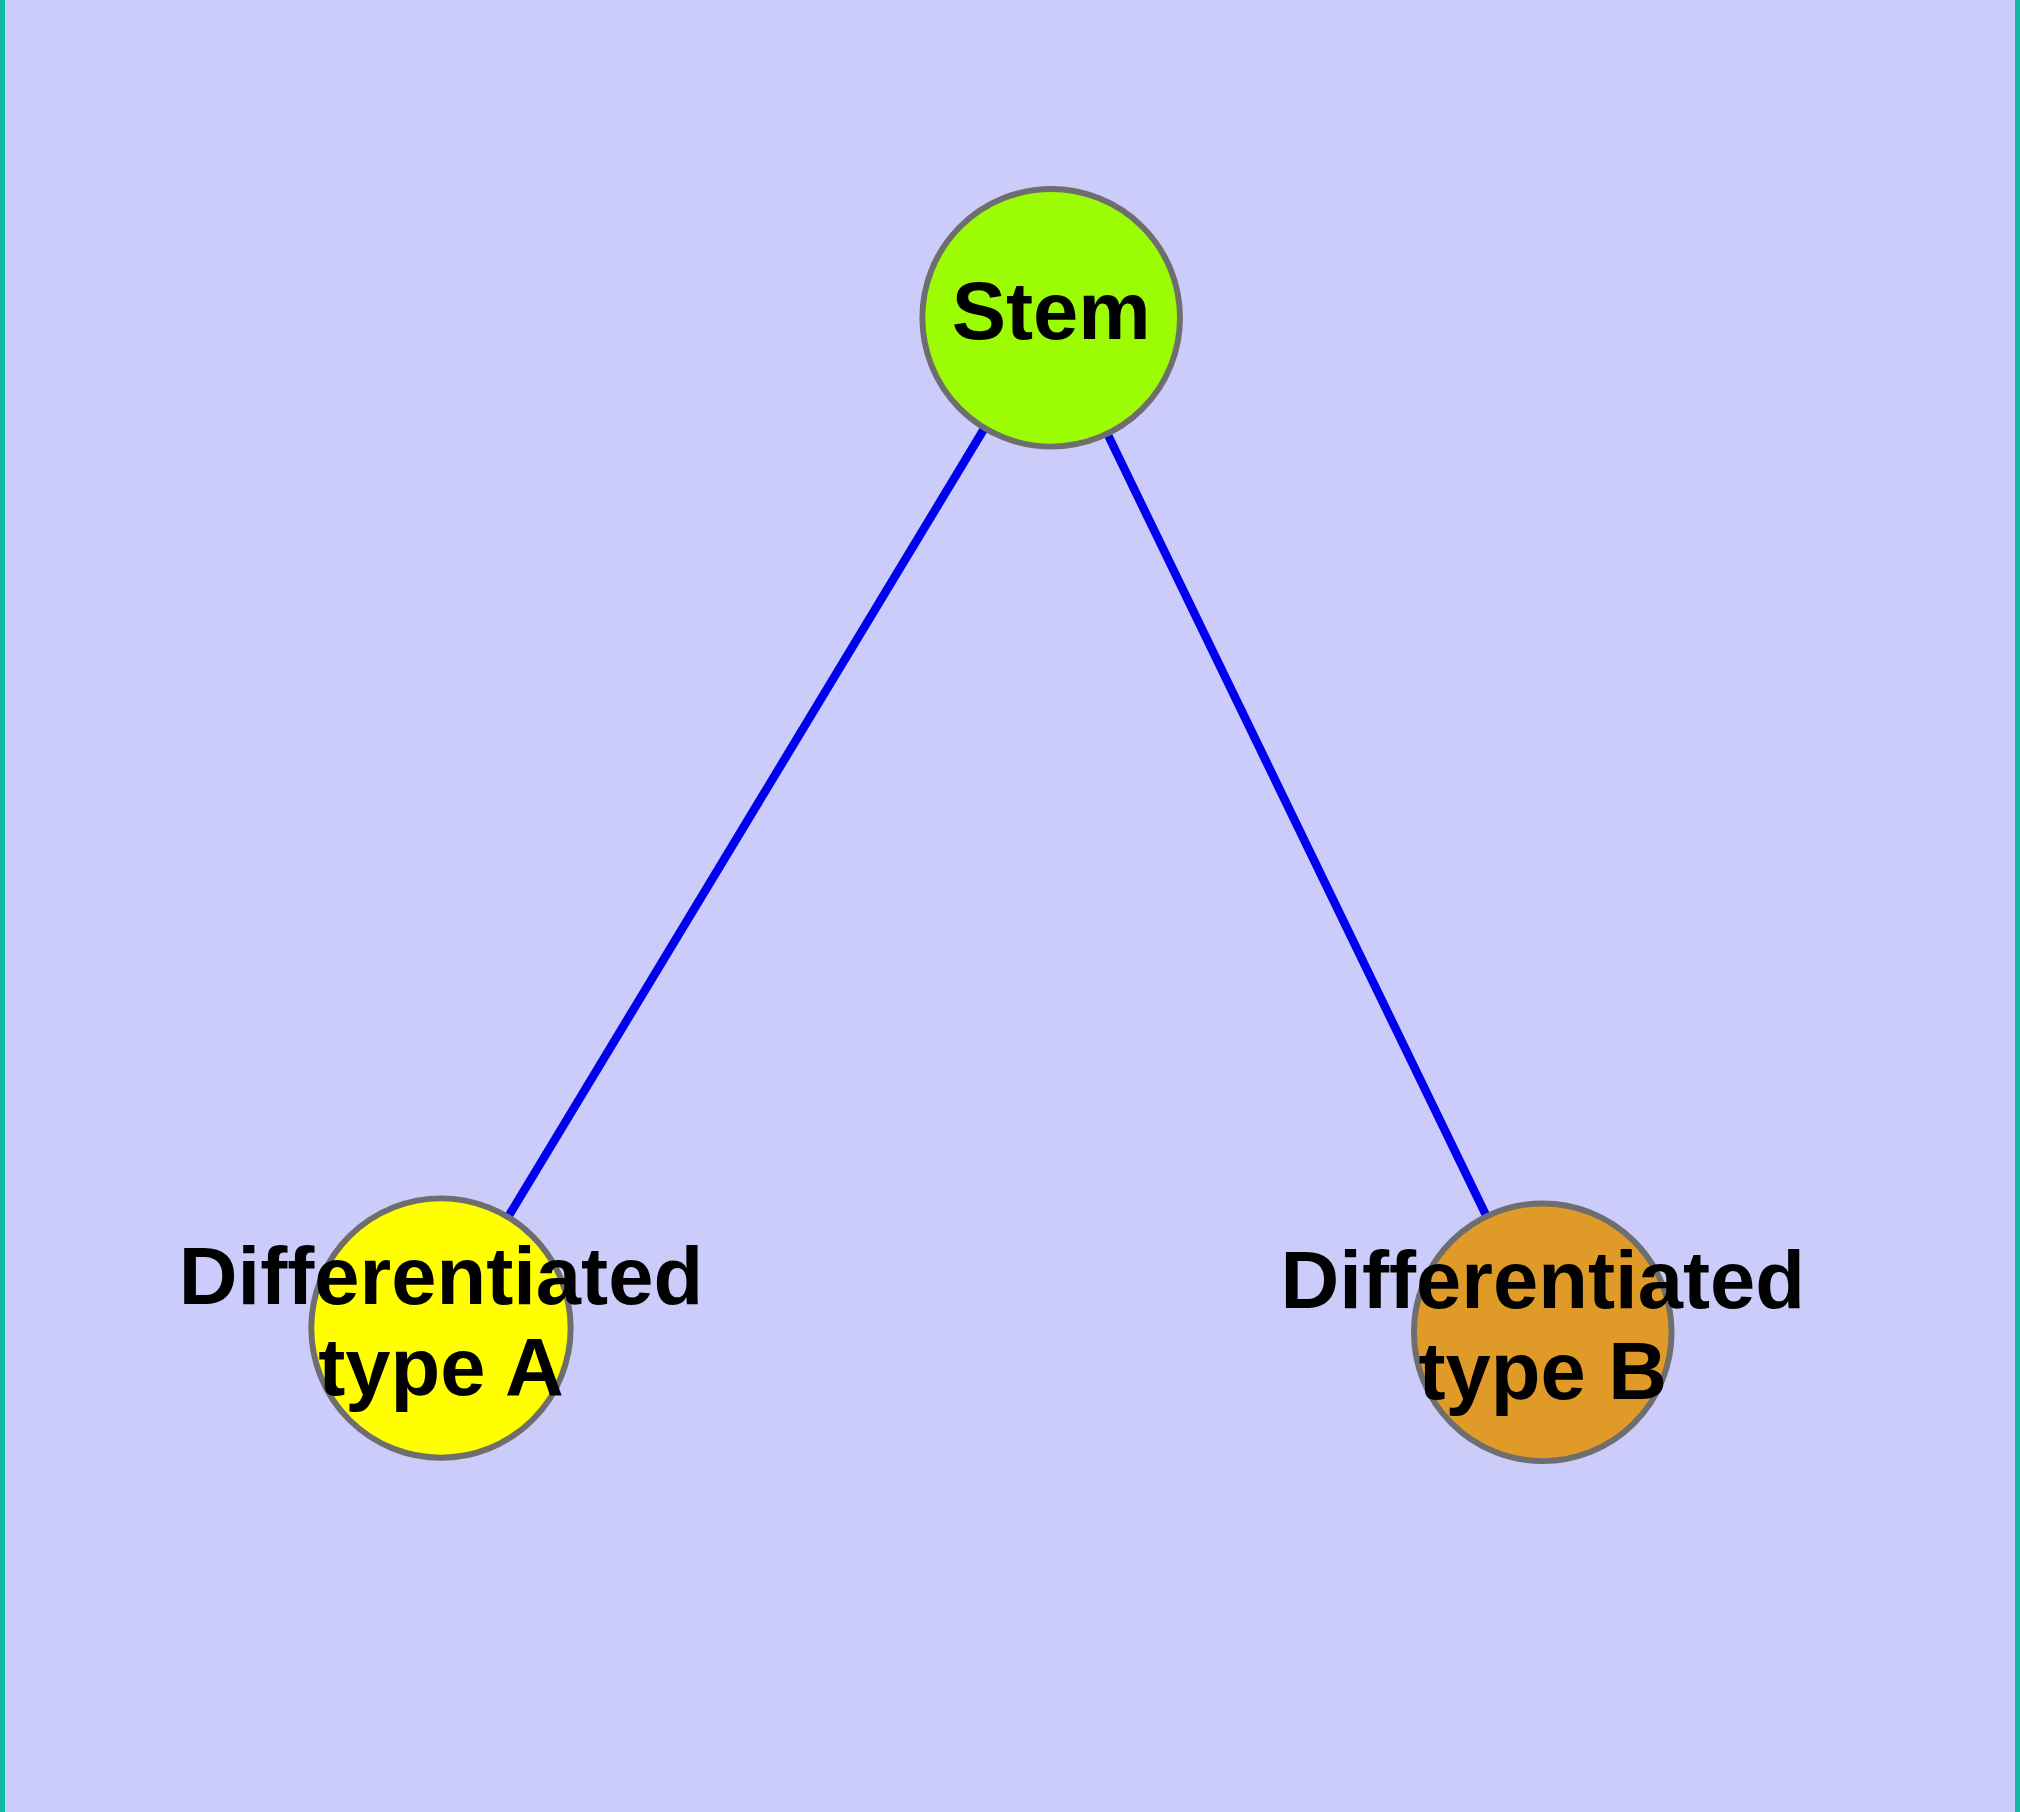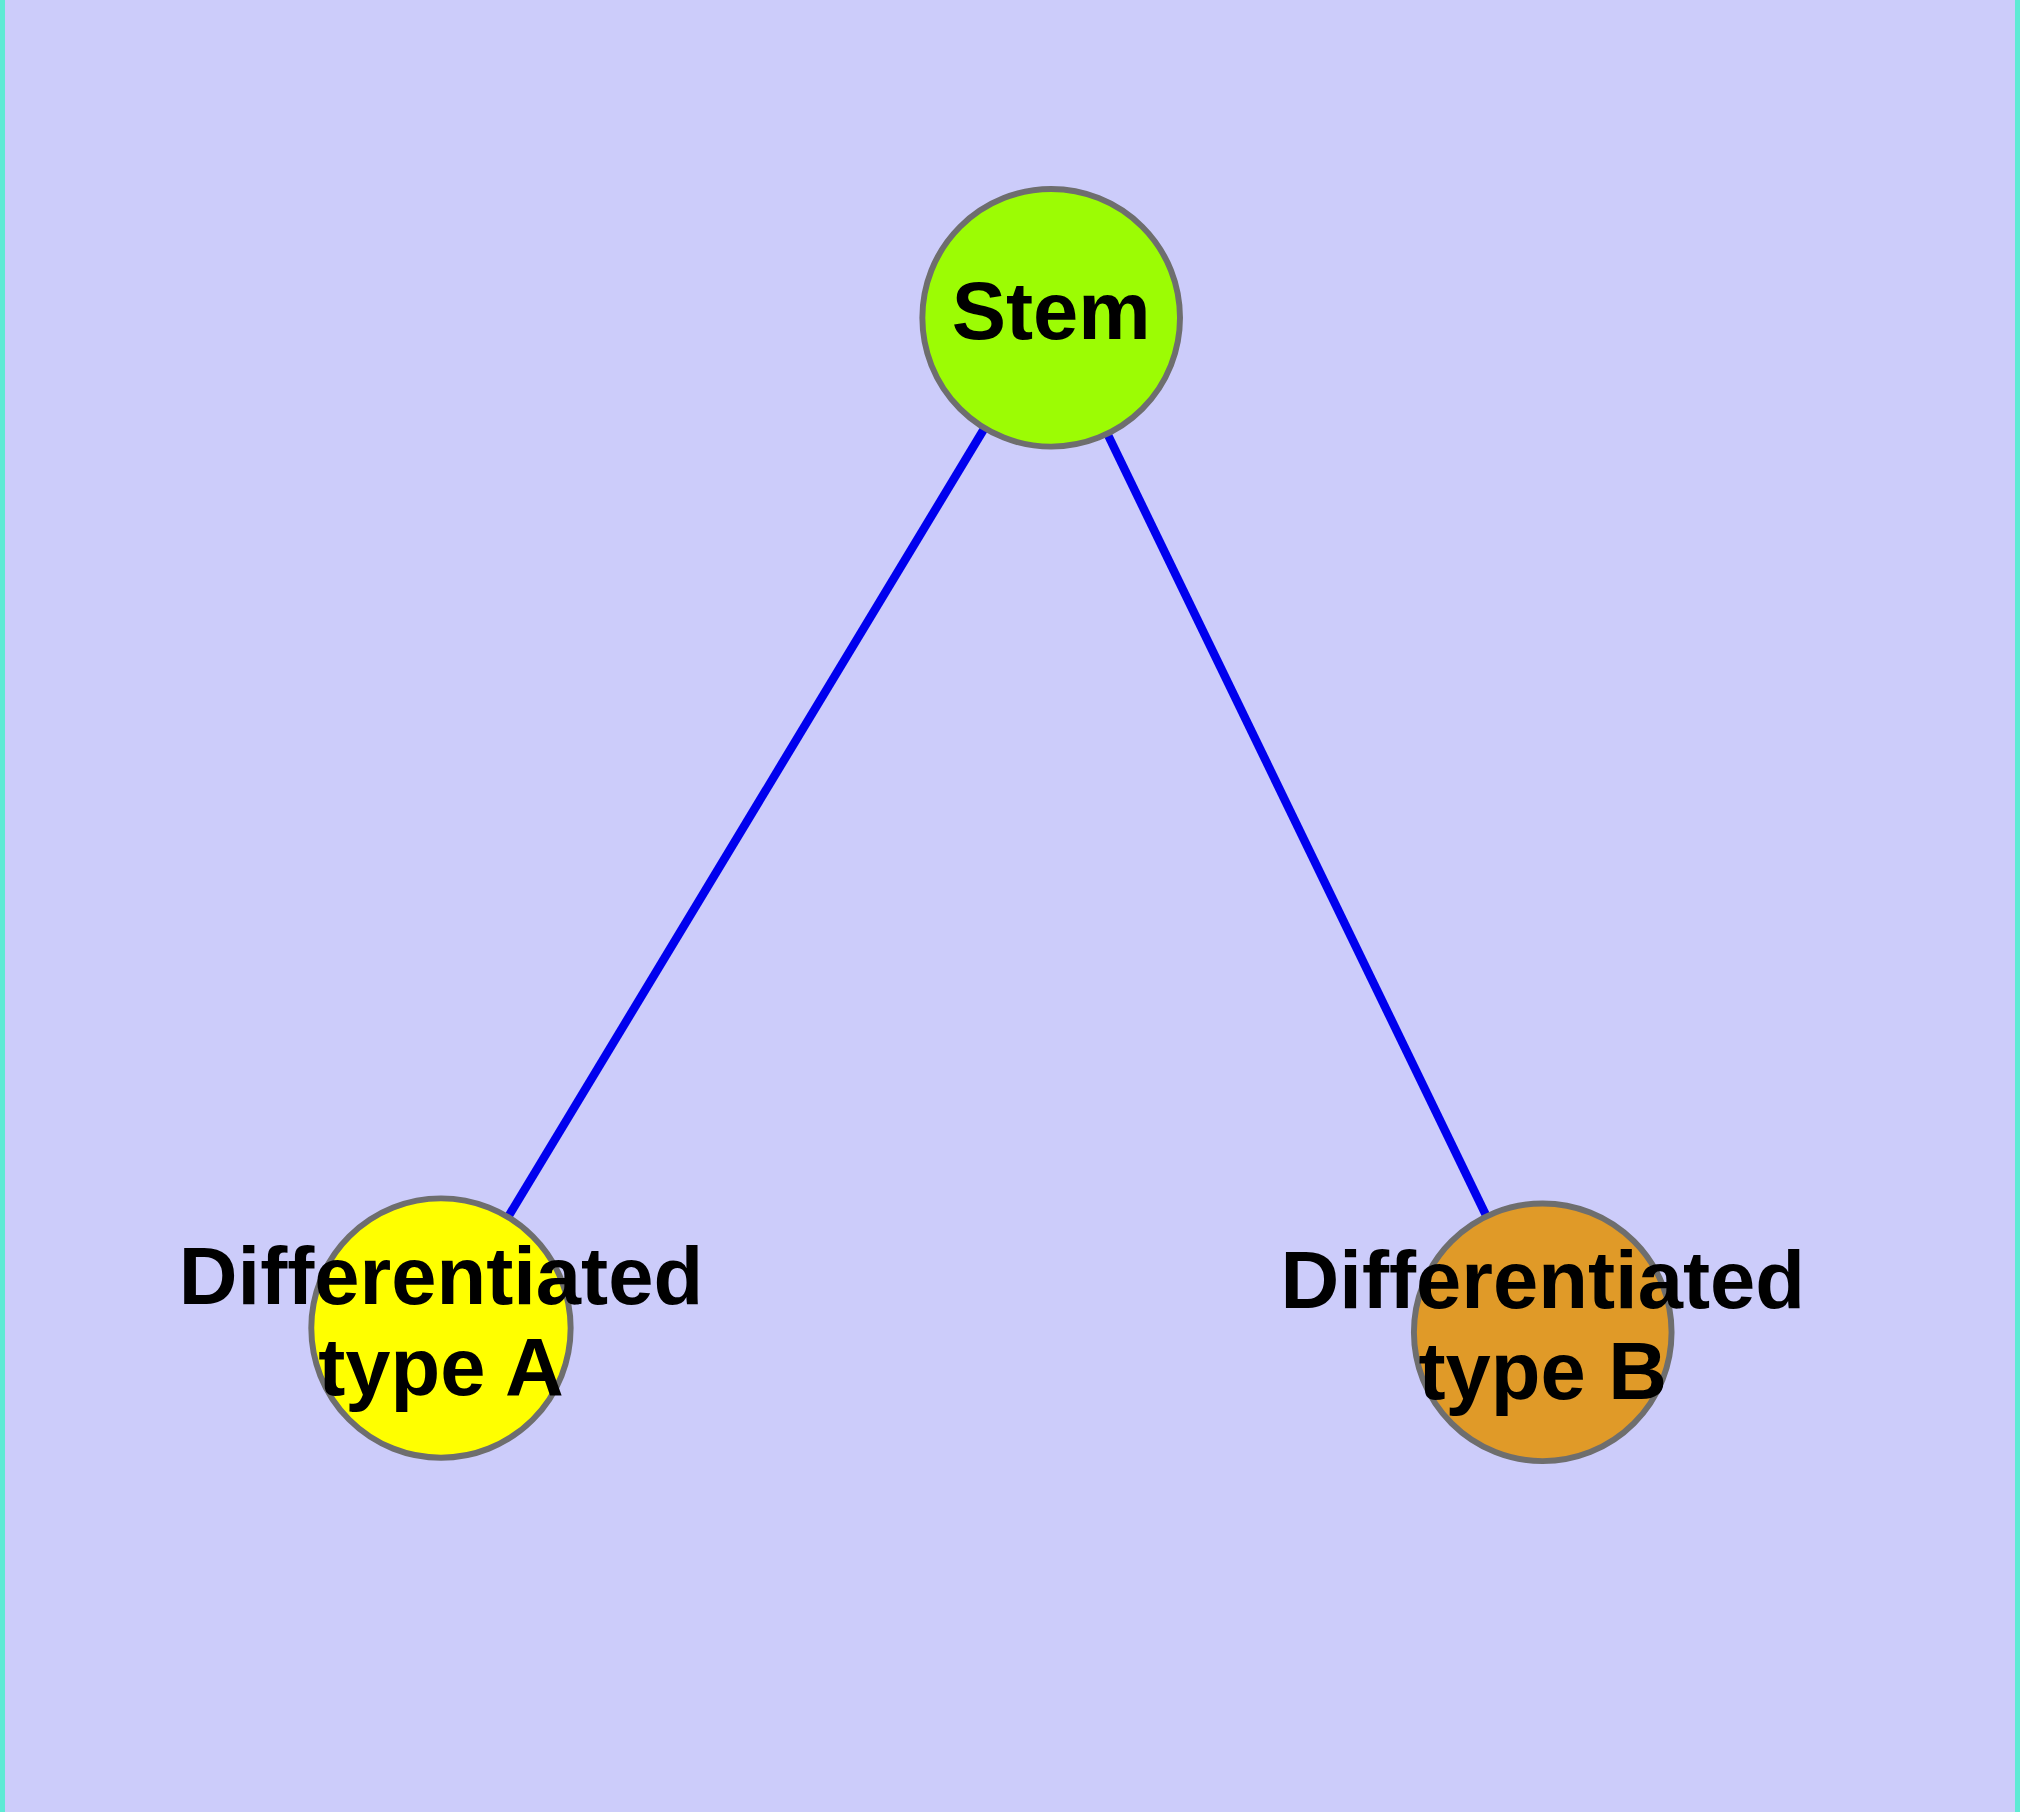--- a/index.html
+++ b/index.html
@@ -10,21 +10,21 @@
   body {
     width: 2021px;
     height: 1812px;
     overflow: hidden;
     font-family: "Liberation Sans", sans-serif;
   }
   #canvas {
     position: relative;
     width: 2021px;
     height: 1812px;
-    background: #5eead4;
+    background: #14b8a6;
   }
   #plot-area {
     position: absolute;
     left: 5.1px;
     top: 0px;
     width: 2010px;
     height: 1812px;
     background: #ccccfa;
   }
   #graph-svg {

